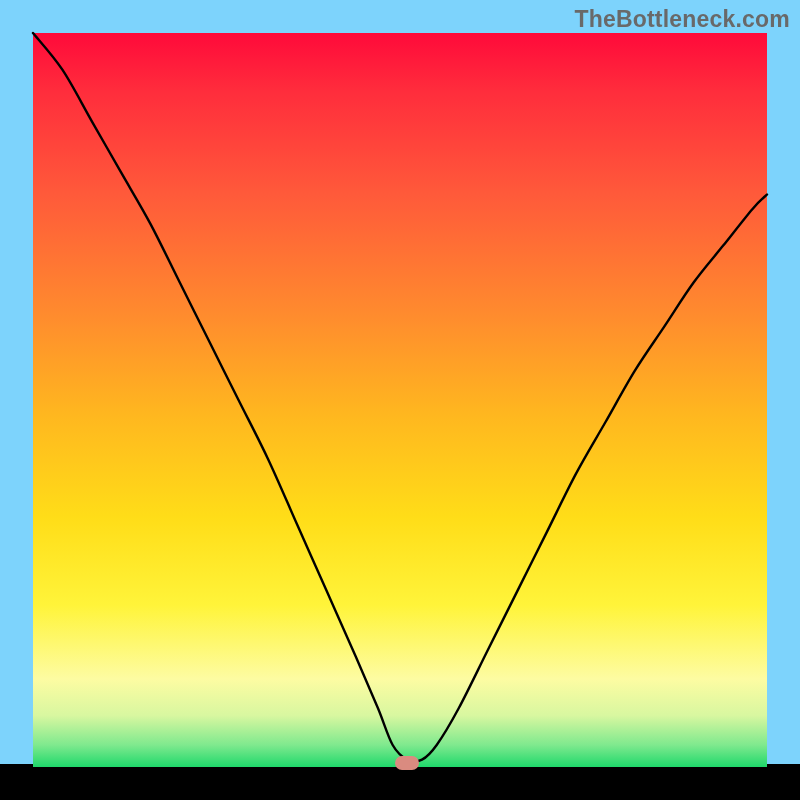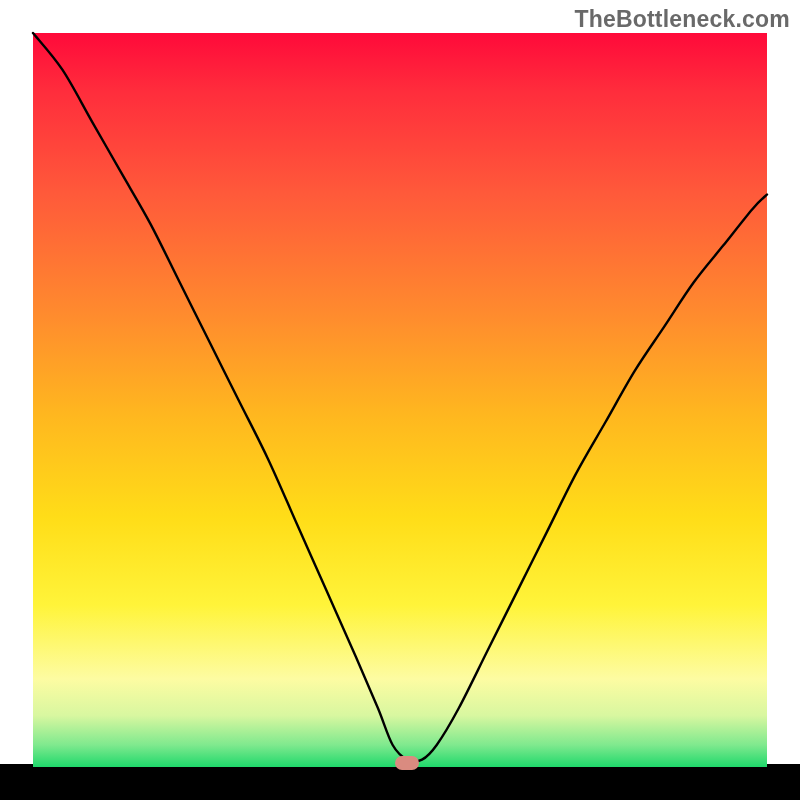--- a/index.html
+++ b/index.html
@@ -8,21 +8,21 @@
     width: 800px;
     height: 800px;
     background: #000;
     overflow: hidden;
     font-family: Arial, Helvetica, sans-serif;
   }
   .stage {
     position: relative;
     width: 800px;
     height: 764px;
-    background: #ffffff;
+    background: #7dd3fc;
   }
   .plot-area {
     position: absolute;
     left: 33px;
     top: 33px;
     width: 734px;
     height: 734px;
     
     background: linear-gradient(
       to bottom,

